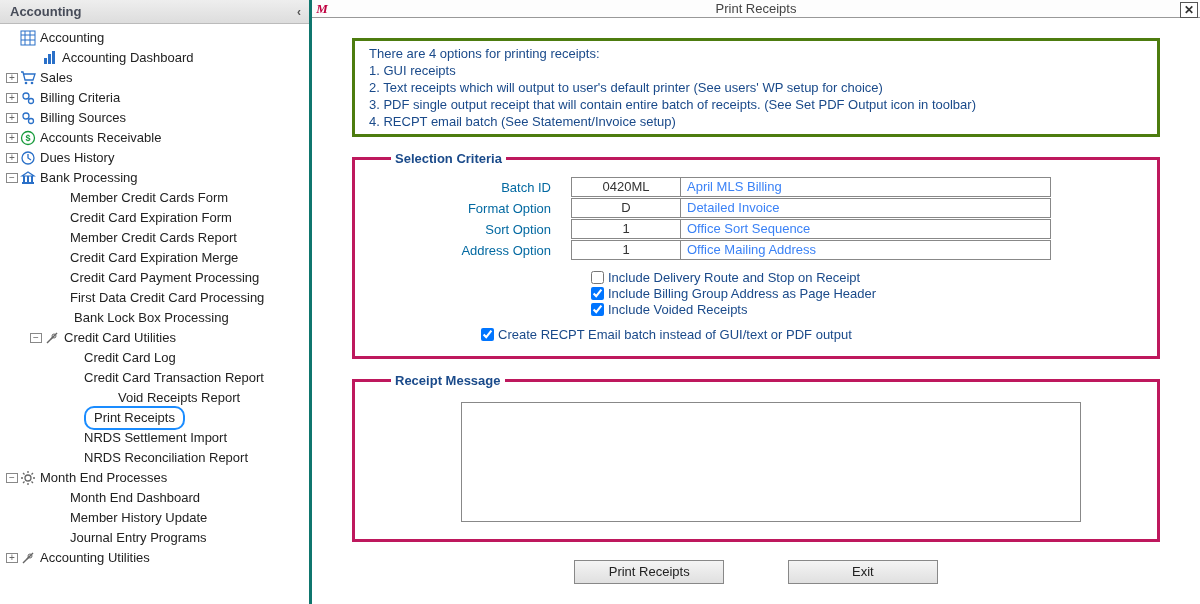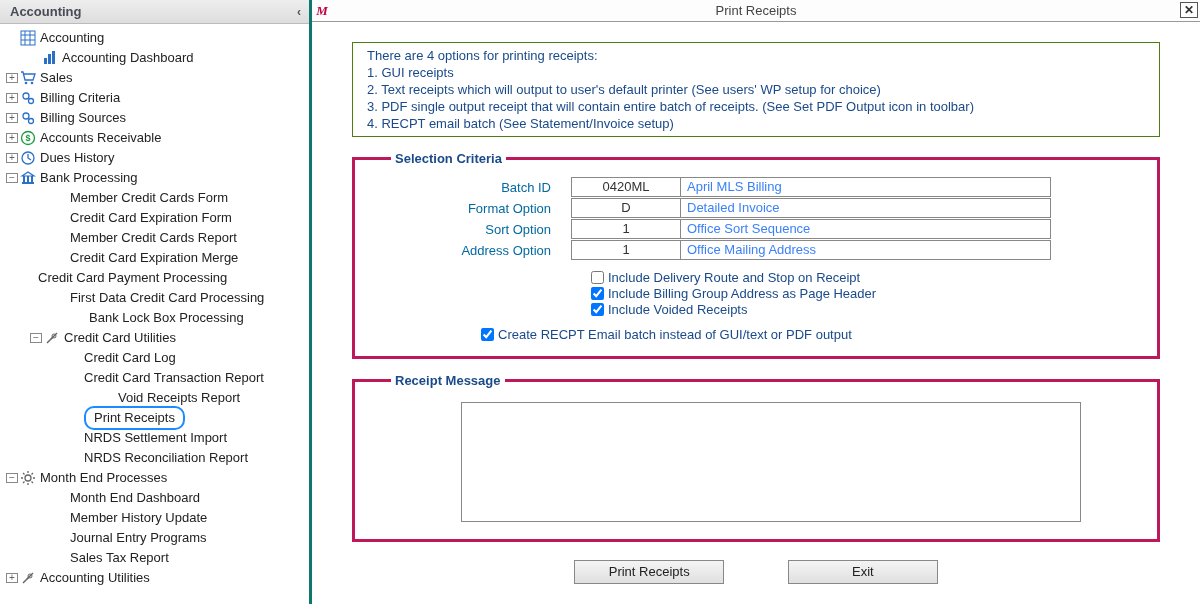--- a/index.html
+++ b/index.html
@@ -15,21 +15,21 @@
 .icon svg { width: 16px; height: 16px; }
 .label { color: #222; }
 .selected { position: relative; }
 .selected .label { border: 2px solid #1a8cff; border-radius: 10px; padding: 0 8px; }
 .main { flex: 1; display: flex; flex-direction: column; height: 604px; }
 .titlebar { height: 22px; border-bottom: 1px solid #999; display: flex; align-items: center; position: relative; background: #fdfdfd; }
 .tb-logo { width: 20px; text-align: center; color: #c00040; font-style: italic; font-weight: bold; font-size: 13px; font-family: Georgia, serif; }
 .tb-title { position: absolute; left: 0; right: 0; text-align: center; color: #444; }
 .tb-close { position: absolute; right: 2px; top: 2px; width: 18px; height: 16px; border: 1px solid #555; display: flex; align-items: center; justify-content: center; font-size: 12px; font-weight: bold; background: #fff; cursor: pointer; }
 .content { flex: 1; padding: 20px 40px; }
-.infobox { border: 1px solid #4d7c0f; padding: 3px 14px; }
+.infobox { border: 3px solid #4d7c0f; padding: 3px 14px; }
 .infobox p { color: #1a4a8a; margin: 2px 0; }
 fieldset { border: 3px solid #be185d; margin-top: 14px; padding: 10px 36px 14px 36px; }
 legend { color: #1a4a8a; font-weight: bold; padding: 0 4px; }
 .form-row { display: flex; align-items: center; margin: 1px 0; }
 .form-label { width: 180px; text-align: right; color: #0369a1; padding-right: 20px; }
 .val-cell { width: 110px; border: 1px solid #888; text-align: center; height: 20px; line-height: 18px; background: #fff; }
 .desc-cell { width: 370px; border: 1px solid #888; border-left: none; height: 20px; line-height: 18px; padding: 0 6px; color: #3b82f6; background: #fff; }
 .checks { margin-left: 200px; margin-top: 10px; }
 .chk-row { display: flex; align-items: center; color: #1a4a8a; margin: 1px 0; }
 .chk-row input { margin-right: 4px; }
@@ -146,29 +146,29 @@
         <span class="label">Credit Card Expiration Form</span>
       </div>
       <div class="tree-row" style="padding-left: 56px;">
         <span class="tw-empty"></span>
         <span class="label">Member Credit Cards Report</span>
       </div>
       <div class="tree-row" style="padding-left: 56px;">
         <span class="tw-empty"></span>
         <span class="label">Credit Card Expiration Merge</span>
       </div>
-      <div class="tree-row" style="padding-left: 24px; text-align: center;">
+      <div class="tree-row" style="padding-left: 56px; text-align: center;">
         <span class="tw-empty"></span>
         <span class="label">Credit Card Payment Processing</span>
       </div>
       <div class="tree-row" style="padding-left: 56px;">
         <span class="tw-empty"></span>
         <span class="label">First Data Credit Card Processing</span>
       </div>
-      <div class="tree-row" style="padding-left: 75px; align-items: center;">
+      <div class="tree-row" style="padding-left: 60px; align-items: center;">
         <span class="tw-empty"></span>
         <span class="label">Bank Lock Box Processing</span>
       </div>
       <div class="tree-row" style="padding-left: 30px;">
         <span class="tw">−</span>
         <span class="icon">
           <svg viewBox="0 0 16 16">
             <path d="M3 13 L9 7" stroke="#666" stroke-width="1.5"></path>
             <path d="M13 3 L7 9" stroke="#666" stroke-width="1.5"></path>
             <circle cx="10" cy="6" r="2" fill="none" stroke="#666"></circle>
@@ -214,24 +214,20 @@
         <span class="tw-empty"></span>
         <span class="label">Month End Dashboard</span>
       </div>
       <div class="tree-row" style="padding-left: 56px;">
         <span class="tw-empty"></span>
         <span class="label">Member History Update</span>
       </div>
       <div class="tree-row" style="padding-left: 56px;">
         <span class="tw-empty"></span>
         <span class="label">Journal Entry Programs</span>
-      </div>
-      <div class="tree-row" style="padding-left: 56px;">
-        <span class="tw-empty"></span>
-        <span class="label">Sales Tax Report</span>
       </div>
       <div class="tree-row" style="padding-left: 6px;">
         <span class="tw">+</span>
         <span class="icon">
           <svg viewBox="0 0 16 16">
             <path d="M3 13 L9 7" stroke="#666" stroke-width="1.5"></path>
             <path d="M13 3 L7 9" stroke="#666" stroke-width="1.5"></path>
             <circle cx="10" cy="6" r="2" fill="none" stroke="#666"></circle>
           </svg>
         </span>

